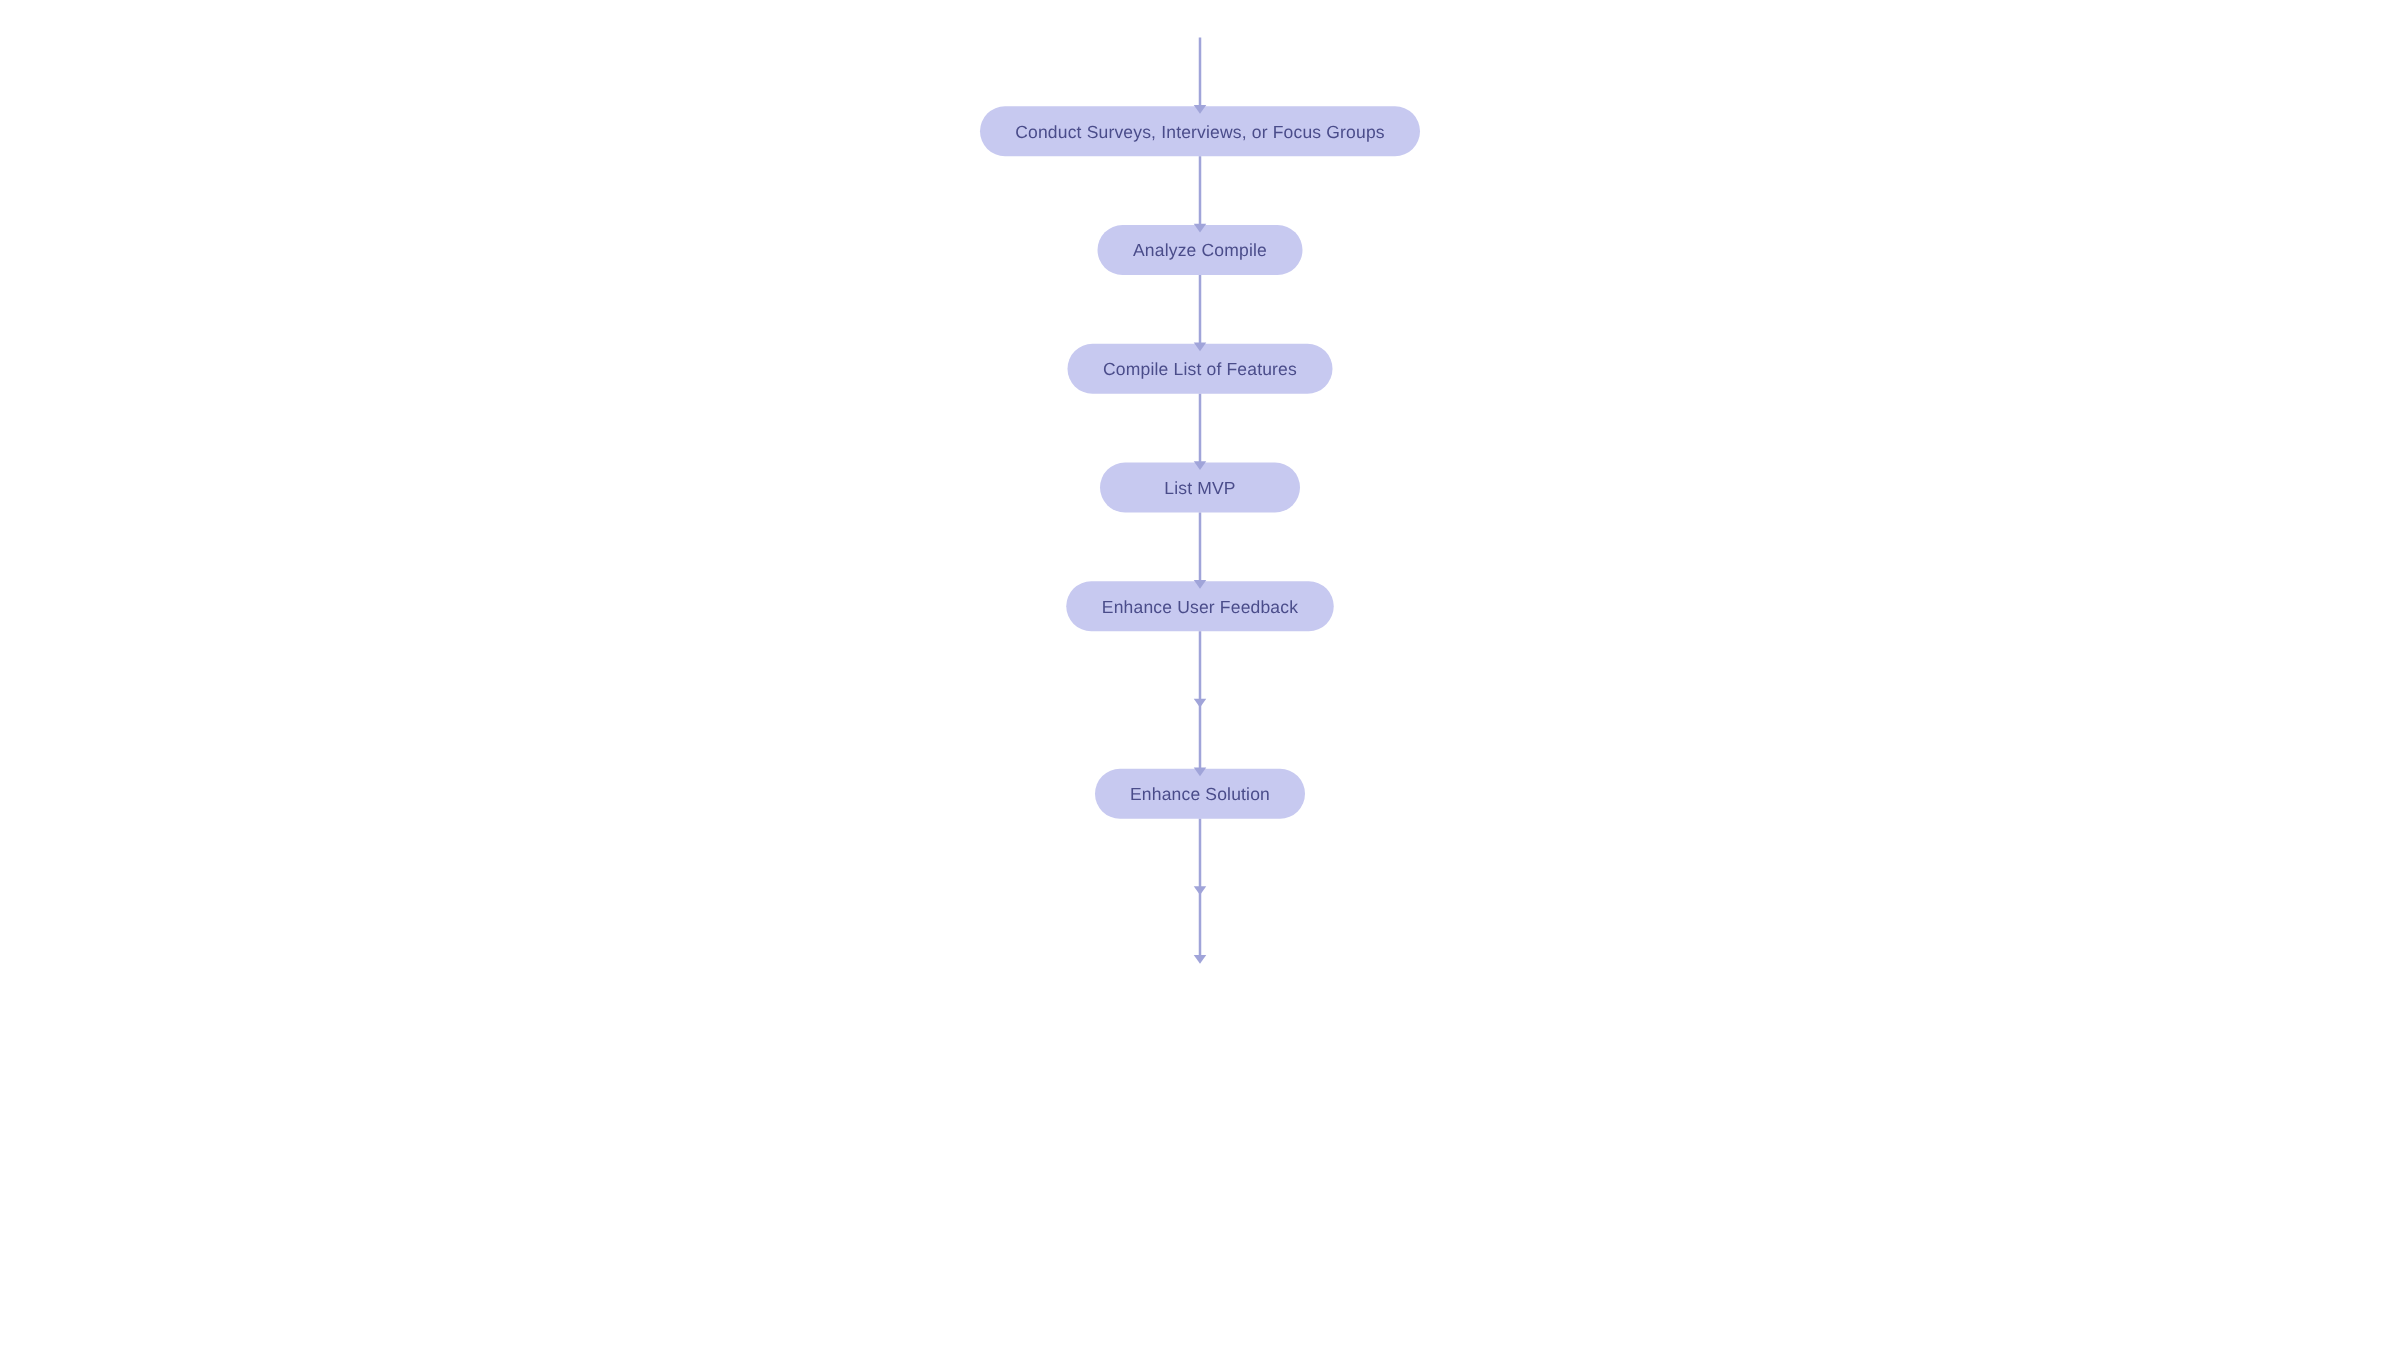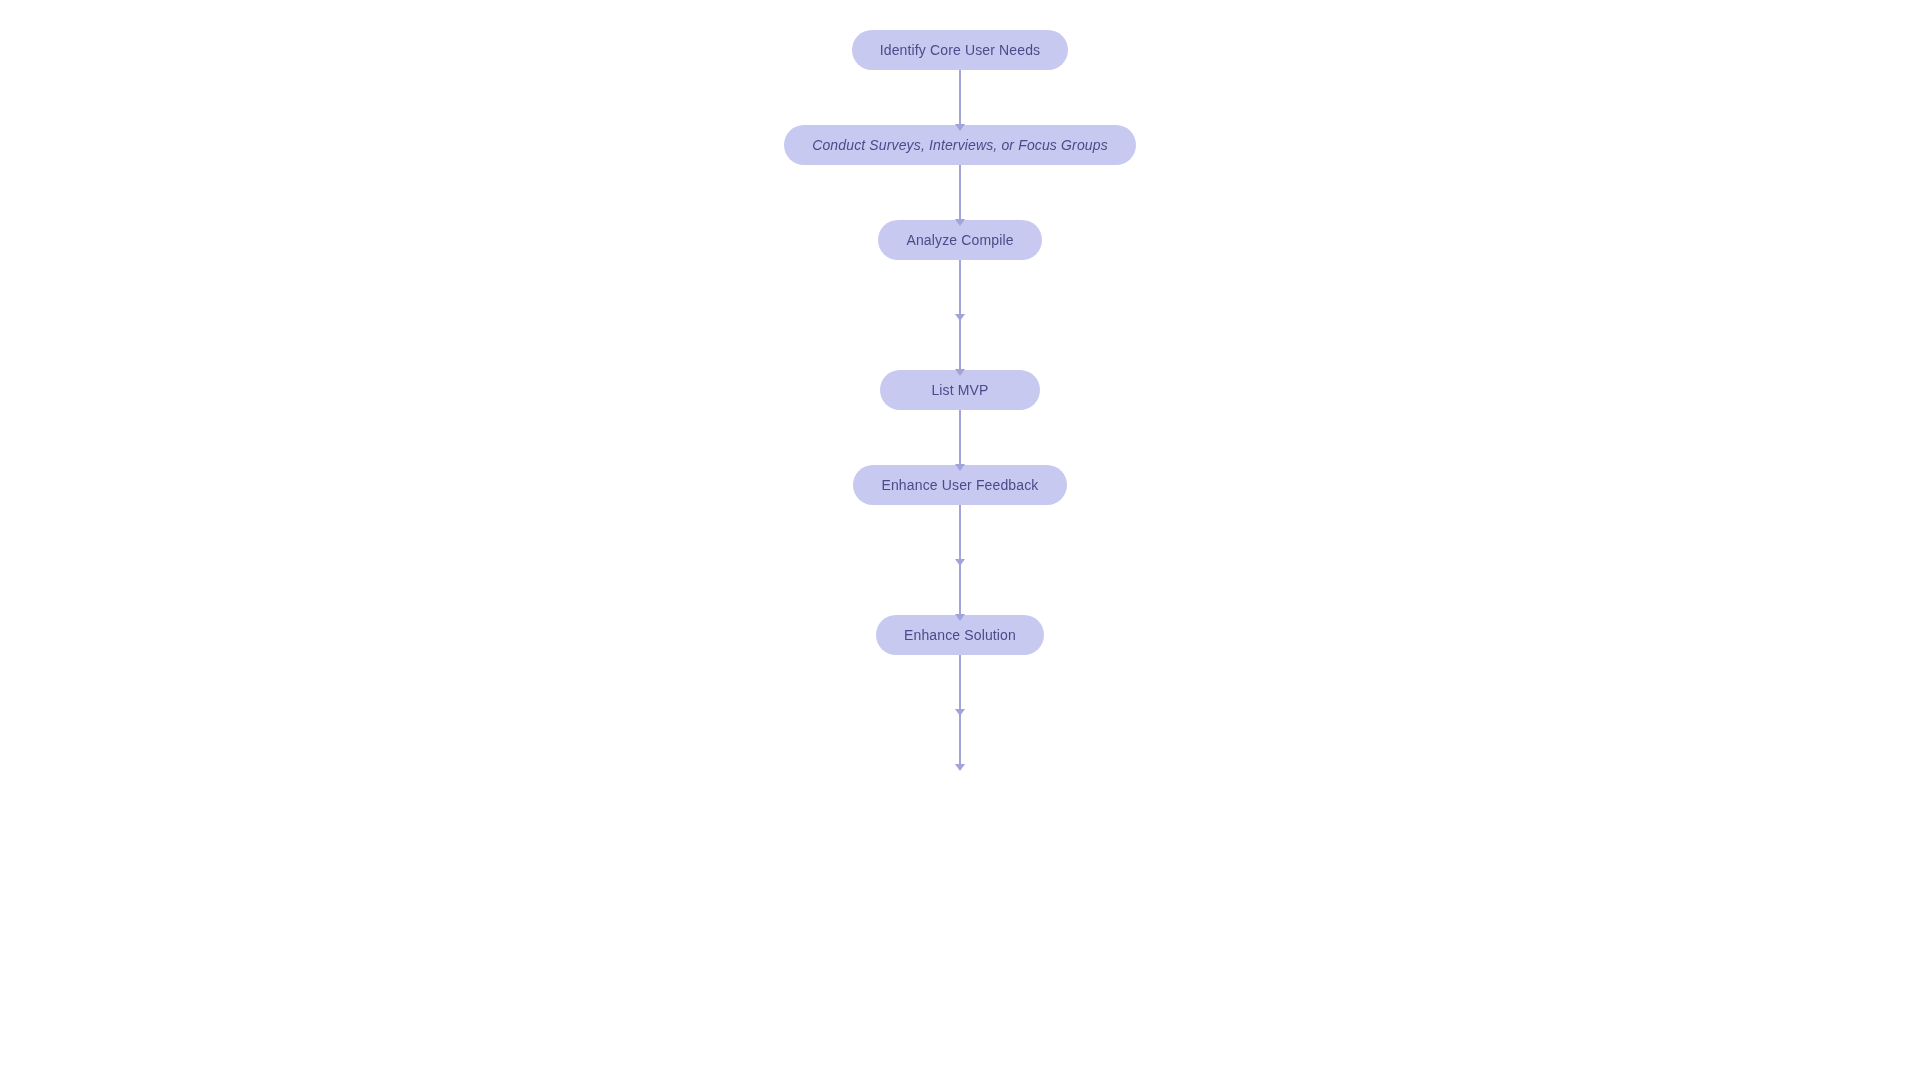--- a/index.html
+++ b/index.html
@@ -35,21 +35,20 @@
       font-size: 14px;
       font-weight: 400;
       text-align: center;
       white-space: nowrap;
       min-width: 160px;
       letter-spacing: 0.01em;
     }
 
     .flow-node.wide {
       min-width: 240px;
-      font-style: italic;
     }
 
     .flow-connector {
       width: 2px;
       height: 55px;
       background: #a0a4d9;
       position: relative;
     }
 
     .flow-connector::after {
@@ -62,26 +61,26 @@
       height: 0;
       border-left: 5px solid transparent;
       border-right: 5px solid transparent;
       border-top: 7px solid #a0a4d9;
     }
   </style>
 </head>
 <body>
 
 <div class="flowchart-container">
-<div class="flow-node">Identify Core User Needs</div>
     <div class="flow-connector"></div>
     <div class="flow-node wide">Conduct Surveys, Interviews, or Focus Groups</div>
     <div class="flow-connector"></div>
     <div class="flow-node">Analyze Compile</div>
     <div class="flow-connector"></div>
+    <div class="flow-node">Compile List of Features</div>
     <div class="flow-connector"></div>
     <div class="flow-node">List MVP</div>
     <div class="flow-connector"></div>
     <div class="flow-node">Enhance User Feedback</div>
     <div class="flow-connector"></div>
     <div class="flow-connector"></div>
     <div class="flow-node">Enhance Solution</div>
     <div class="flow-connector"></div>
     <div class="flow-connector"></div>
   </div>

